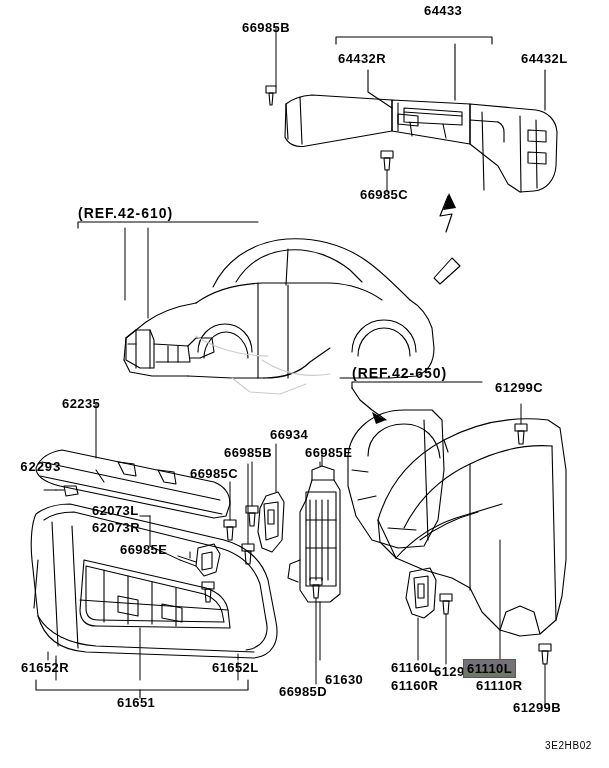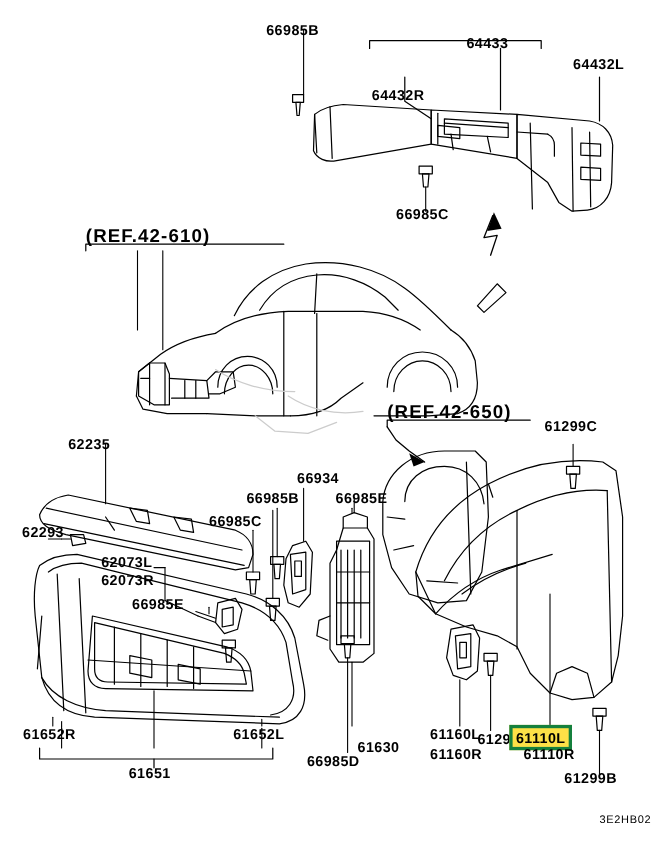--- a/index.html
+++ b/index.html
@@ -27,32 +27,32 @@
   .lbl {
     position: absolute;
     font-family: "Liberation Sans", sans-serif;
     font-size: 13px;
     font-weight: bold;
     color: #000000;
     white-space: nowrap;
     letter-spacing: 0.4px;
   }
   .lbl.ref {
-    font-size: 17px;
+    font-size: 14px;
     letter-spacing: 1px;
   }
   .lbl.code {
     font-size: 10px;
     font-weight: normal;
     letter-spacing: 0.6px;
   }
   .hl {
-    background: #fde047;
+    background: #737373;
     padding: 1px 3px 1px 3px;
-    border: 3px solid #15803d;
+    border: 1px solid #15803d;
   }
 </style>
 </head>
 <body>
 
 <div id="page">
 
   <svg id="art" viewBox="0 0 609 768" xmlns="http://www.w3.org/2000/svg">
     <g fill="none" stroke="#000000" stroke-width="1.1" stroke-linejoin="round" stroke-linecap="round">
 
@@ -272,35 +272,35 @@
       <path d="M140,690 L140,698"></path>
 
       <path d="M140,628 L140,680" stroke-width="1"></path>
       <path d="M56,662 L56,680" stroke-width="1"></path>
       <path d="M238,662 L238,680" stroke-width="1"></path>
     </g>
   </svg>
 
   <div>
     <div class="lbl" style="left:242px; top:20px;">66985B</div>
-    <div class="lbl" style="left:424px; top:32px;">64433</div>
-    <div class="lbl" style="left:338px; top:51px;margin-top:28px;">64432R</div>
+    <div class="lbl" style="left:424px; top:3px;">64433</div>
+    <div class="lbl" style="left:338px; top:51px;">64432R</div>
     <div class="lbl" style="left:521px; top:51px;">64432L</div>
     <div class="lbl" style="left:360px; top:187px;">66985C</div>
 
     <div class="lbl ref" style="left:78px; top:205px;">(REF.42-610)</div>
     <div class="lbl ref" style="left:352px; top:365px;">(REF.42-650)</div>
 
     <div class="lbl" style="left:495px; top:380px;">61299C</div>
     <div class="lbl" style="left:62px; top:396px;">62235</div>
     <div class="lbl" style="left:270px; top:427px;">66934</div>
     <div class="lbl" style="left:224px; top:445px;">66985B</div>
     <div class="lbl" style="left:305px; top:445px;">66985E</div>
     <div class="lbl" style="left:190px; top:466px;">66985C</div>
-    <div class="lbl" style="left:20px; top:476px;">62293</div>
+    <div class="lbl" style="left:20px; top:460px;font-family:Liberation Mono, monospace;">62293</div>
     <div class="lbl" style="left:92px; top:503px;">62073L</div>
     <div class="lbl" style="left:92px; top:520px;">62073R</div>
     <div class="lbl" style="left:120px; top:542px;">66985E</div>
 
     <div class="lbl" style="left:434px; top:664px;">61299B</div>
     <div class="lbl" style="left:21px; top:660px;">61652R</div>
     <div class="lbl" style="left:212px; top:660px;">61652L</div>
     <div class="lbl" style="left:325px; top:660px;margin-top:12px;">61630</div>
     <div class="lbl" style="left:391px; top:660px;">61160L</div>
     <div class="lbl hl" style="left:463px; top:659px;">61110L</div>

